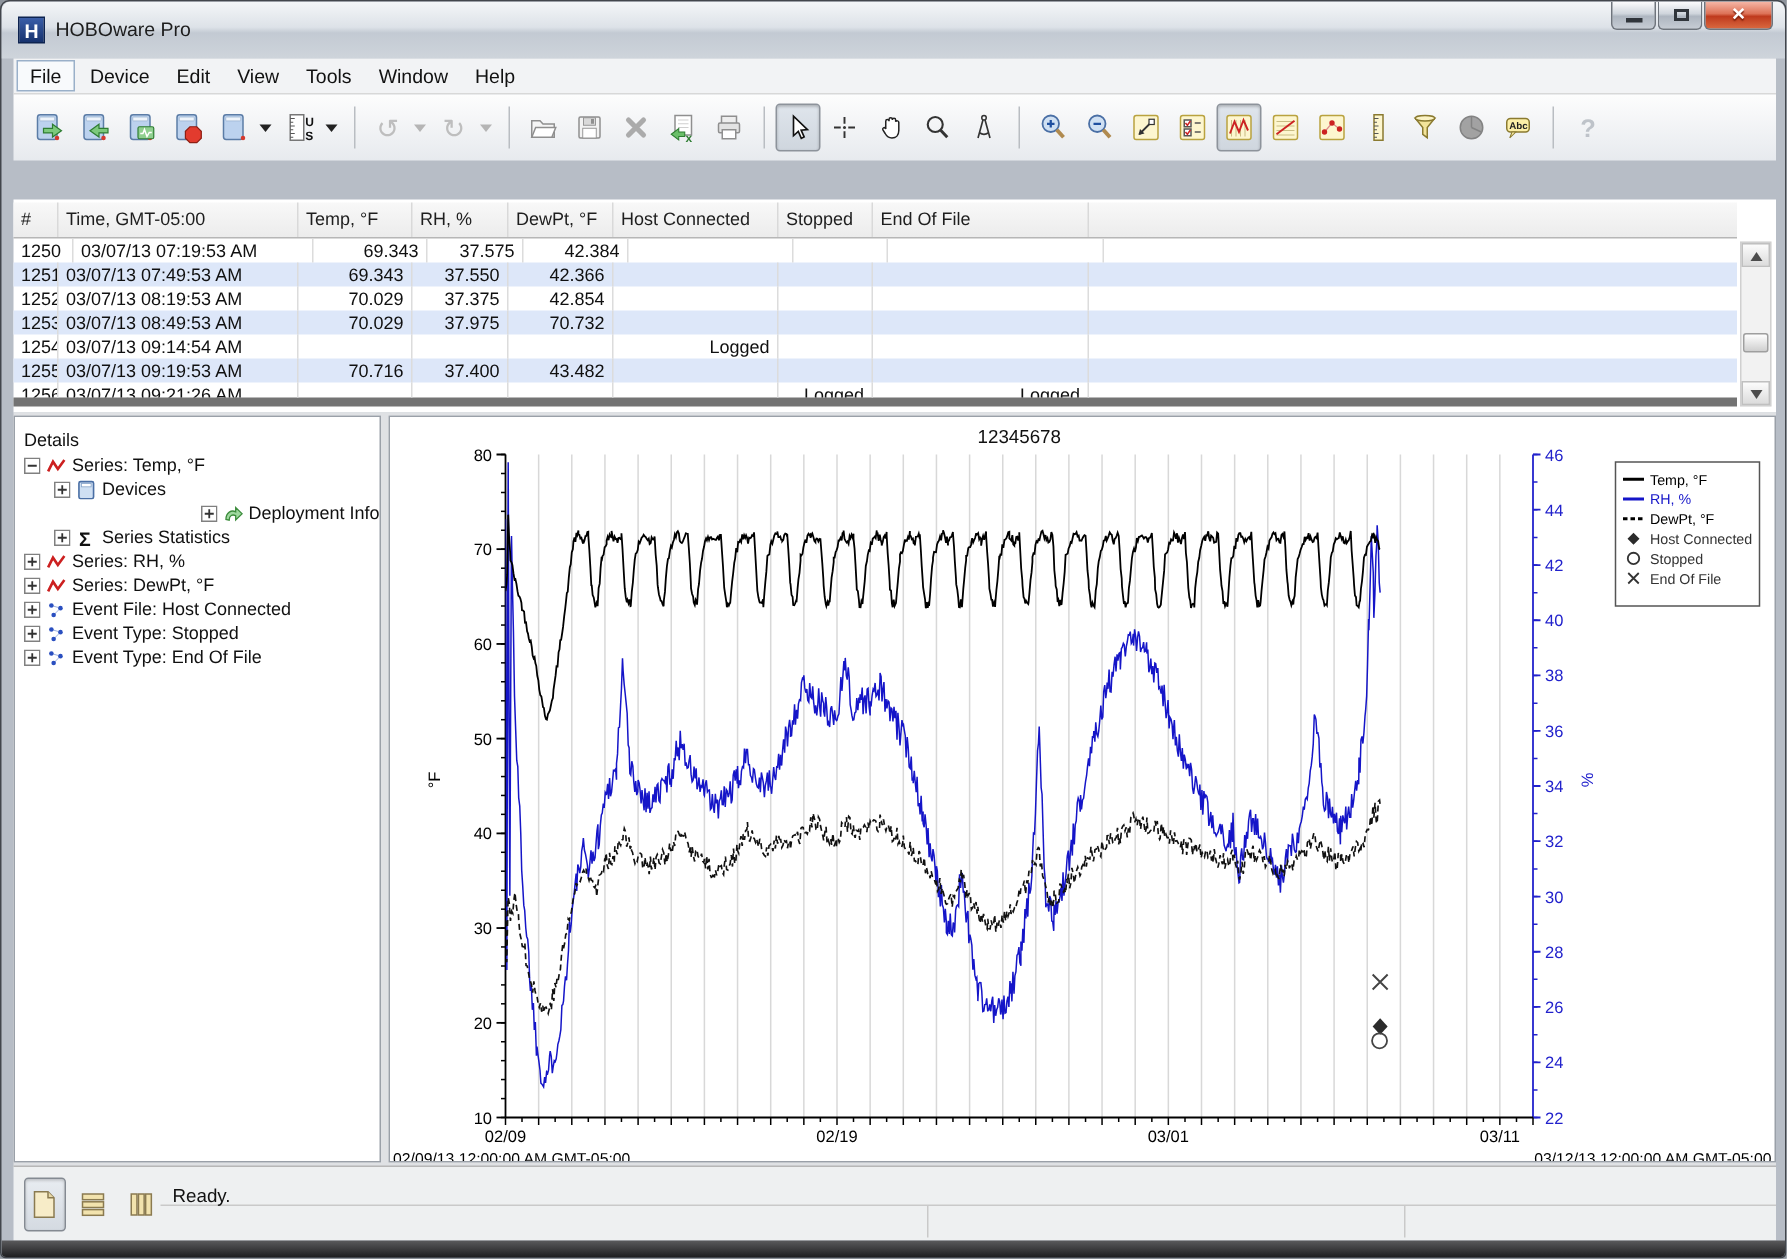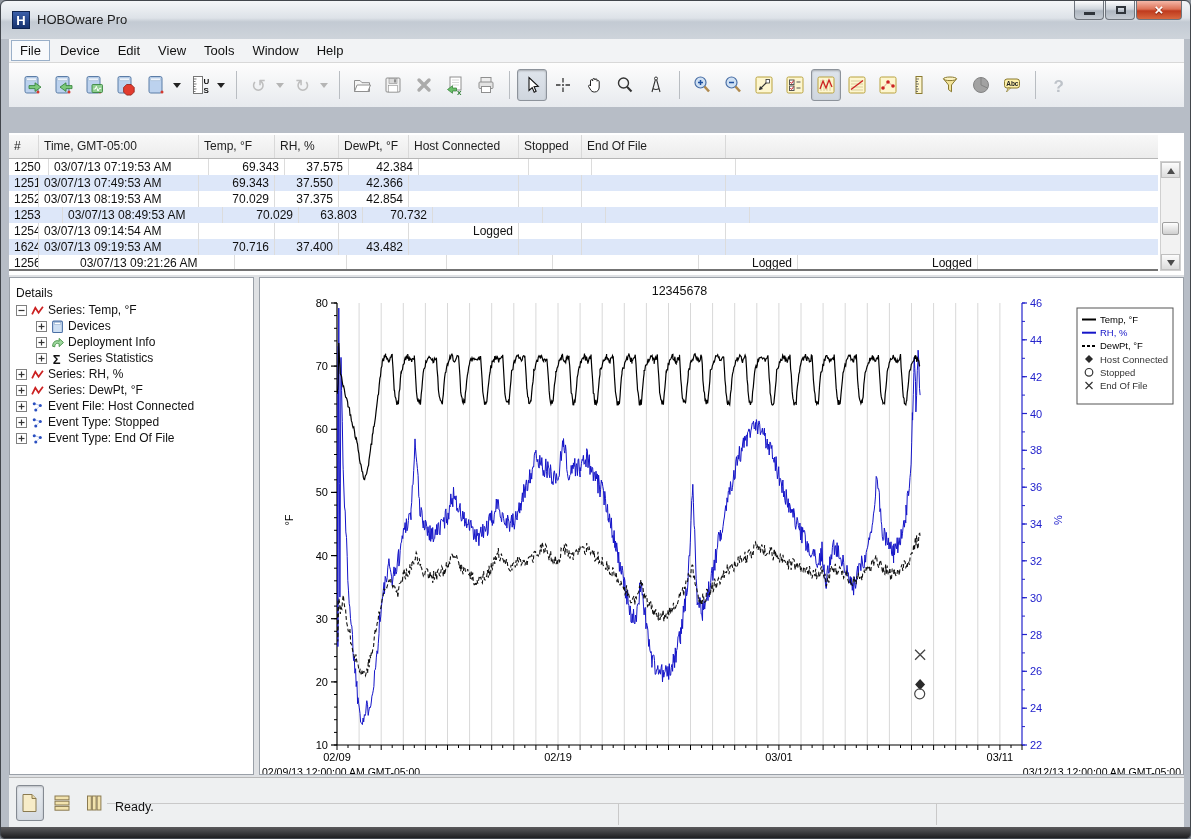--- a/index.html
+++ b/index.html
@@ -52,21 +52,21 @@
   .tab-close { margin-right:6px; }
 
   
   .tablearea { position:absolute; left:8px; top:132px; width:1175px; height:142px; background:#fff; }
   .dtable { position:absolute; left:0; top:2px; right:26px; }
   .thead { display:flex; height:24px; background:linear-gradient(180deg,#f8f8f8,#ececec);
     border-bottom:1px solid #b6b6b6; }
   .th { font-size:12px; color:#1e1e1e; padding:4px 5px 0 5px; border-right:1px solid #d9d9d9; overflow:hidden; white-space:nowrap; }
   .trow { display:flex; height:16px; }
   .trow.alt { background:#dde7f9; }
-  .trow.last { border-bottom:2px solid #737373;gap:36px; }
+  .trow.last { border-bottom:6px solid #737373; }
   .td { font-size:12px; color:#101010; padding:1px 5px 0 5px; border-right:1px solid #dcdcdc; overflow:hidden; white-space:nowrap; }
   .td.r { text-align:right; }
   
   .vscroll { position:absolute; right:3px; top:28px; width:21px; height:110px; background:#f2f2f2; border:1px solid #d0d0d0; }
   .sb-btn { position:absolute; left:0; width:19px; height:16px; background:linear-gradient(180deg,#fcfcfc,#dcdcdc); border:1px solid #c0c0c0; }
   .sb-up { top:0; } .sb-down { bottom:0; }
   .sb-tri-up { position:absolute; left:5px; top:5px; width:0; height:0; border-left:4px solid transparent; border-right:4px solid transparent; border-bottom:6px solid #4c4c4c; }
   .sb-tri-down { position:absolute; left:5px; top:5px; width:0; height:0; border-left:4px solid transparent; border-right:4px solid transparent; border-top:6px solid #4c4c4c; }
   .sb-thumb { position:absolute; left:1px; width:17px; height:13px; top:60px;
     background:linear-gradient(180deg,#fff,#cfcfcf); border:1px solid #9f9f9f; border-radius:2px; }
@@ -88,21 +88,21 @@
   .chartpanel svg { display:block; }
 
   
   .statusbar { position:absolute; left:8px; top:776px; width:1175px; height:50px;
     background:#eef0f1; border-top:1px solid #b7b7b7; }
   .sb-views { position:absolute; left:7px; top:7px; display:flex; }
   .sb-view { width:28px; height:36px; display:flex; align-items:center; justify-content:center;
     border:1px solid transparent; border-radius:3px; margin-right:4px; }
   .sb-view.selected { border:1px solid #848a92; background:linear-gradient(180deg,#e8ecf1,#d4dae1); box-shadow:inset 0 1px 2px rgba(0,0,0,.2); }
   .sb-hline { position:absolute; left:98px; right:0; top:25px; height:1px; background:#c9c9c9; }
-  .sb-ready { position:absolute; left:106px; top:22px; font-size:12.5px; color:#111; }
+  .sb-ready { position:absolute; left:106px; top:12px; font-size:12.5px; color:#111; }
   .sb-dev { position:absolute; left:106px; top:30px; font-size:12.5px; color:#111; }
   .sb-vline1 { position:absolute; left:609px; top:26px; bottom:2px; width:1px; background:#c9c9c9; }
   .sb-vline2 { position:absolute; left:927px; top:26px; bottom:2px; width:1px; background:#c9c9c9; }
   .sb-conn { position:absolute; left:610px; width:317px; top:30px; font-size:12.5px; color:#111; text-align:center; }
   .bottomframe { position:absolute; left:0; top:826px; width:100%; height:13px;
     background:linear-gradient(180deg,#5a5a5c,#141416); border-radius:0 0 4px 4px; }
 </style>
 </head>
 <body>
 
@@ -400,43 +400,43 @@
           <div class="td" style="width:160px">03/07/13 08:19:53 AM</div>
           <div class="td r" style="width:76px">70.029</div>
           <div class="td r" style="width:64px">37.375</div>
           <div class="td r" style="width:70px">42.854</div>
           <div class="td r" style="width:110px"></div>
           <div class="td r" style="width:63px"></div>
           <div class="td r" style="width:144px"></div>
           <div class="td" style="flex:1;border-right:none"></div>
         </div>
         <div class="trow alt">
-          <div class="td" style="width:54px">1253</div>
+          <div class="td" style="width:30px">1253</div>
           <div class="td" style="width:160px">03/07/13 08:49:53 AM</div>
           <div class="td r" style="width:76px">70.029</div>
-          <div class="td r" style="width:64px">63.803</div>
+          <div class="td r" style="width:64px">37.975</div>
           <div class="td r" style="width:70px">70.732</div>
           <div class="td r" style="width:110px"></div>
           <div class="td r" style="width:63px"></div>
           <div class="td r" style="width:144px"></div>
           <div class="td" style="flex:1;border-right:none"></div>
         </div>
         <div class="trow">
           <div class="td" style="width:30px">1254</div>
           <div class="td" style="width:160px">03/07/13 09:14:54 AM</div>
           <div class="td r" style="width:76px"></div>
           <div class="td r" style="width:64px"></div>
           <div class="td r" style="width:70px"></div>
           <div class="td r" style="width:110px">Logged</div>
           <div class="td r" style="width:63px"></div>
           <div class="td r" style="width:144px"></div>
           <div class="td" style="flex:1;border-right:none"></div>
         </div>
         <div class="trow alt">
-          <div class="td" style="width:30px">1624</div>
+          <div class="td" style="width:30px">1255</div>
           <div class="td" style="width:160px">03/07/13 09:19:53 AM</div>
           <div class="td r" style="width:76px">70.716</div>
           <div class="td r" style="width:64px">37.400</div>
           <div class="td r" style="width:70px">43.482</div>
           <div class="td r" style="width:110px"></div>
           <div class="td r" style="width:63px"></div>
           <div class="td r" style="width:144px"></div>
           <div class="td" style="flex:1;border-right:none"></div>
         </div>
         <div class="trow last">
@@ -481,21 +481,21 @@
               <rect x="0.5" y="0.5" width="10" height="10" fill="#fff" stroke="#808080"></rect>
               <line x1="2.5" y1="5.5" x2="8.5" y2="5.5" stroke="#333" stroke-width="1.2"></line>
               <line x1="5.5" y1="2.5" x2="5.5" y2="8.5" stroke="#333" stroke-width="1.2"></line>
             </svg>
             <svg class="ticon" viewBox="0 0 12 12">
               <rect x="1.5" y="1" width="9" height="10.5" rx="1" fill="#cfe0f3" stroke="#4a6fa5"></rect>
               <rect x="3" y="2.2" width="6" height="2" fill="#fff" stroke="#87a4c8" stroke-width="0.5"></rect>
             </svg>
             <span class="lbl">Devices</span>
           </div>
-          <div class="tree-row" style="padding-left: 22px;">
+          <div class="tree-row" style="padding-left: 22px; justify-content: flex-end;">
             <svg class="exp" viewBox="0 0 11 11">
               <rect x="0.5" y="0.5" width="10" height="10" fill="#fff" stroke="#808080"></rect>
               <line x1="2.5" y1="5.5" x2="8.5" y2="5.5" stroke="#333" stroke-width="1.2"></line>
               <line x1="5.5" y1="2.5" x2="5.5" y2="8.5" stroke="#333" stroke-width="1.2"></line>
             </svg>
             <svg class="ticon" viewBox="0 0 12 12">
               <path d="M1.5 9.5 C1.5 5 5 3.5 7.5 4.8 L7.5 2.2 L11.5 6 L7.5 9.8 L7.5 7.2 C5.5 6.2 3.5 7 3.5 10 Z" fill="#9fd89f" stroke="#3c8c3c" stroke-width="0.8"></path>
             </svg>
             <span class="lbl">Deployment Info</span>
           </div>

